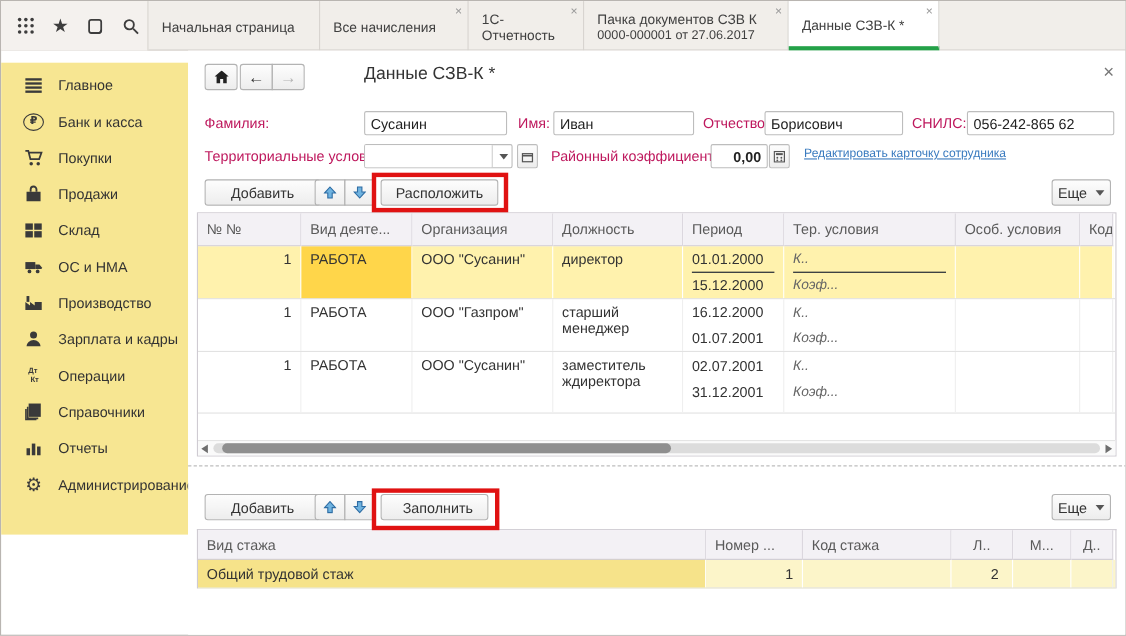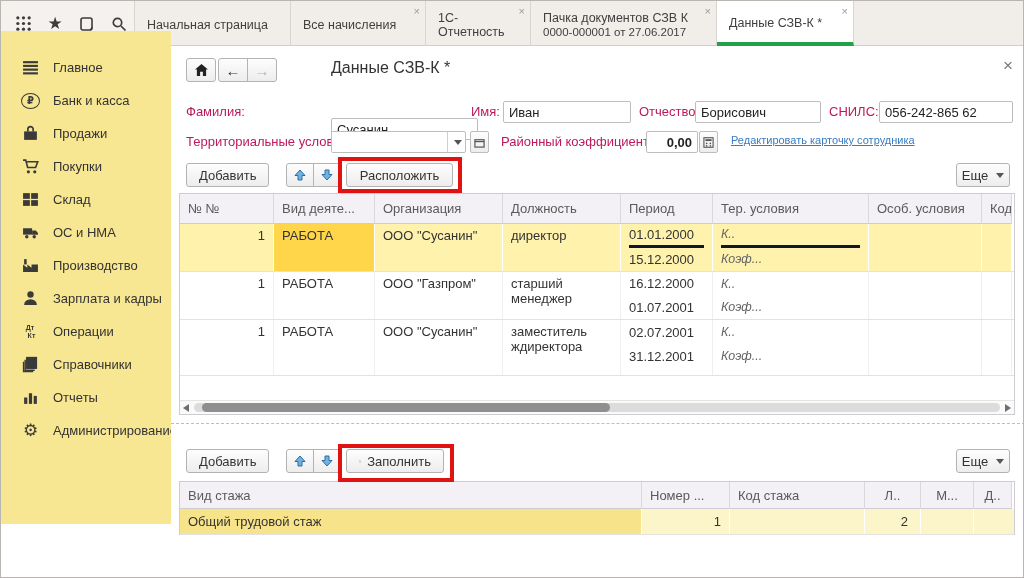--- a/index.html
+++ b/index.html
@@ -12,31 +12,31 @@
   
   .topbar{position:absolute;left:0;top:0;width:1024px;height:45px;background:#F1EEEA;border-bottom:1px solid #D2CEC9}
   .sysicons{position:absolute;left:0;top:0;width:134px;height:45px;display:flex;align-items:center;gap:8px;padding-left:10px;border-right:1px solid #D8D4D0;background:#F4F1EE}
   .sysbtn{width:24px;height:24px;display:flex;align-items:center;justify-content:center;color:#3d3d3d;cursor:pointer}
   .tabs{position:absolute;left:134px;top:0;right:0;height:45px;display:flex}
   .tab{position:relative;height:45px;padding:6px 20px 4px 12px;display:flex;flex-direction:column;justify-content:center;border-right:1px solid #D8D4D0;font-size:12.5px;color:#3F3F3F;cursor:pointer}
   .tab .l2{font-size:11.5px;margin-top:1px}
   .tab.active{background:#fff;border-bottom:4px solid var(--accent-green)}
   .tab .x{position:absolute;right:5px;top:5px;font-size:11px;color:#9a9a9a;line-height:1;cursor:pointer}
   
-  .sidebar{position:absolute;left:0;top:30px;width:170px;height:493px;background:var(--sidebar-yellow);padding-top:20px}
+  .sidebar{position:absolute;left:0;top:56px;width:170px;height:429px;background:var(--sidebar-yellow);padding-top:4px}
   .sb-item{height:33px;display:flex;align-items:center;gap:13px;padding-left:20px;font-size:13px;color:#333;cursor:pointer}
   .sb-ico{width:19px;height:19px;display:flex;align-items:center;justify-content:center;color:#3a3a3a;flex:0 0 19px}
   .sb-ico svg{width:17px;height:17px}
   .dtkt{font-size:7px;font-weight:bold;line-height:1.05;color:#3a3a3a;text-align:left}
   
   .main{position:absolute;left:170px;top:45px;width:854px;height:533px;background:#fff}
   .abs{position:absolute}
   .lbl{font-size:13px;color:#be185d;white-space:nowrap}
   .inp{height:22px;border:1px solid #BDBDBD;border-radius:2px;font-size:13px;color:#222;padding:0 5px;background:#fff;width:100%}
-  .btn{height:24px;display:inline-flex;align-items:center;justify-content:center;gap:6px;padding:0 12px;
+  .btn{height:24px;display:inline-flex;align-items:center;justify-content:center;gap:6px;padding:0 23px;
        background:linear-gradient(#FDFDFD,#EDEDED);border:1px solid #B3B3B3;border-radius:3px;font-size:13px;color:#333;cursor:pointer;white-space:nowrap}
   .navbtn{width:30px;height:24px;padding:0;font-size:15px}
   .caret{display:inline-block;width:0;height:0;border-left:4px solid transparent;border-right:4px solid transparent;border-top:5px solid #555;margin-left:2px}
   .link{font-size:11px;color:var(--link-blue);text-decoration:underline;cursor:pointer;white-space:nowrap}
   .combo{display:flex;height:22px;border:1px solid #BDBDBD;border-radius:2px;background:#fff}
   .combo input{flex:1;border:0;outline:none;font-size:13px;padding:0 5px;min-width:0}
   .combo .dd{width:18px;border-left:1px solid #CFCFCF;display:flex;align-items:center;justify-content:center;cursor:pointer}
   .sqbtn{width:19px;height:22px;display:flex;align-items:center;justify-content:center;border:1px solid #BDBDBD;border-radius:2px;background:linear-gradient(#FDFDFD,#EDEDED);cursor:pointer}
   
   .grid-frame{border:1px solid #CFCBD2;border-top:1px solid #CFCBD2}
@@ -46,21 +46,21 @@
       display:flex;align-items:center;padding:0 8px;height:100%;white-space:nowrap;overflow:hidden}
   .th.c{justify-content:center;padding:0 2px}
   .cell{font-size:13px;color:#333;padding:4px 8px;border-right:1px solid #EFEFEF;overflow:hidden}
   .cell.r{text-align:right}
   .ital{font-style:italic;color:#666;font-size:12.5px}
   .row-sep{border-bottom:1px solid #E2E2E2}
   .sel .cell{background:var(--selected-row);border-right:1px solid #fff}
   .sel .cell.gold{background:var(--active-cell)}
   .sub2{display:flex;flex-direction:column}
   .sub2 > div{height:24px;display:flex;align-items:center}
-  .sel .sub2 > div{border-bottom:3px solid #0f172a}
+  .sel .sub2 > div{border-bottom:1px solid #0f172a}
   .sel .sub2 > div:last-child{border-bottom:none}
   
   .hscroll{position:relative;height:14px;background:#FAFAFA;border-top:1px solid #E4E4E4}
   .hs-track{position:absolute;left:14px;right:14px;top:2px;height:9px;background:#DCDCDC;border-radius:5px}
   .hs-thumb{position:absolute;left:8px;top:0;width:408px;height:9px;background:#8F8F8F;border-radius:5px;cursor:pointer}
   .hs-arrow{position:absolute;top:3px;width:0;height:0;border-top:4px solid transparent;border-bottom:4px solid transparent;cursor:pointer}
   .hs-left{left:3px;border-right:6px solid #6E6E6E}
   .hs-right{right:3px;border-left:6px solid #6E6E6E}
   .splitter{border-top:1px dashed #BDBDBD}
   .green-title{font-size:13px;color:#2F9E45}
@@ -138,35 +138,35 @@
       </span>
         <span>Главное</span>
     </div>
     <div class="sb-item">
       <span class="sb-ico" style="border:1.6px solid #3a3a3a;border-radius:50%;width:16px;height:16px;font-size:10px;font-weight:bold">₽</span>
       <span>Банк и касса</span>
     </div>
     <div class="sb-item">
       <span class="sb-ico">
         <svg viewBox="0 0 16 16" fill="#3a3a3a">
-            <path d="M2 6 h12 v8 h-12 z"></path>
-            <path d="M5.5 6 v-2 a2.5 2.5 0 0 1 5 0 v2" fill="none" stroke="#3a3a3a" stroke-width="1.6"></path>
-          </svg>
-      </span>
-        <span>Продажи</span>
-    </div>
-    <div class="sb-item">
-      <span class="sb-ico">
-        <svg viewBox="0 0 16 16" fill="#3a3a3a">
             <path d="M1 2 h2.5 l1.8 7 h7.5 l2 -5.5 h-11" fill="none" stroke="#3a3a3a" stroke-width="1.5"></path>
             <circle cx="6" cy="13" r="1.5"></circle>
             <circle cx="12" cy="13" r="1.5"></circle>
           </svg>
       </span>
         <span>Покупки</span>
+    </div>
+    <div class="sb-item">
+      <span class="sb-ico">
+        <svg viewBox="0 0 16 16" fill="#3a3a3a">
+            <path d="M2 6 h12 v8 h-12 z"></path>
+            <path d="M5.5 6 v-2 a2.5 2.5 0 0 1 5 0 v2" fill="none" stroke="#3a3a3a" stroke-width="1.6"></path>
+          </svg>
+      </span>
+        <span>Продажи</span>
     </div>
     <div class="sb-item">
       <span class="sb-ico">
         <svg viewBox="0 0 16 16" fill="#3a3a3a">
             <rect x="1" y="2" width="6.4" height="5.4"></rect>
             <rect x="8.6" y="2" width="6.4" height="5.4"></rect>
             <rect x="1" y="8.6" width="6.4" height="5.4"></rect>
             <rect x="8.6" y="8.6" width="6.4" height="5.4"></rect>
           </svg>
       </span>
@@ -241,21 +241,21 @@
         </svg>
     </button>
     <div class="abs" style="left:47px;top:12px;display:flex">
       <button class="btn navbtn" style="border-radius:3px 0 0 3px;color:#333">←</button>
       <button class="btn navbtn" style="border-radius:0 3px 3px 0;margin-left:-1px;color:#B5B5B5">→</button>
     </div>
     <div class="abs" style="left:160px;top:13px;font-size:16px;color:#333">Данные СЗВ-К *</div>
     <div class="abs x-close" style="right:12px;top:11px">×</div>
 
     <div class="abs lbl" style="left:15px;top:58px">Фамилия:</div>
-    <div class="abs" style="left:160px;top:72px;width:147px"><input class="inp" value="Сусанин" style=""></div>
+    <div class="abs" style="left:160px;top:55px;width:130px"><input class="inp" value="Сусанин" style=""></div>
     <div class="abs lbl" style="left:300px;top:58px">Имя:</div>
     <div class="abs" style="left:332px;top:55px;width:128px"><input class="inp" value="Иван" style=""></div>
     <div class="abs lbl" style="left:468px;top:58px">Отчество:</div>
     <div class="abs" style="left:524px;top:55px;width:126px"><input class="inp" value="Борисович" style=""></div>
     <div class="abs lbl" style="left:658px;top:58px">СНИЛС:</div>
     <div class="abs" style="left:708px;top:55px;width:134px"><input class="inp" value="056-242-865 62" style=""></div>
 
     <div class="abs lbl" style="left:15px;top:88px">Территориальные условия:</div>
     <div class="abs combo" style="left:160px;top:85px;width:135px">
       <input value="" style="">

